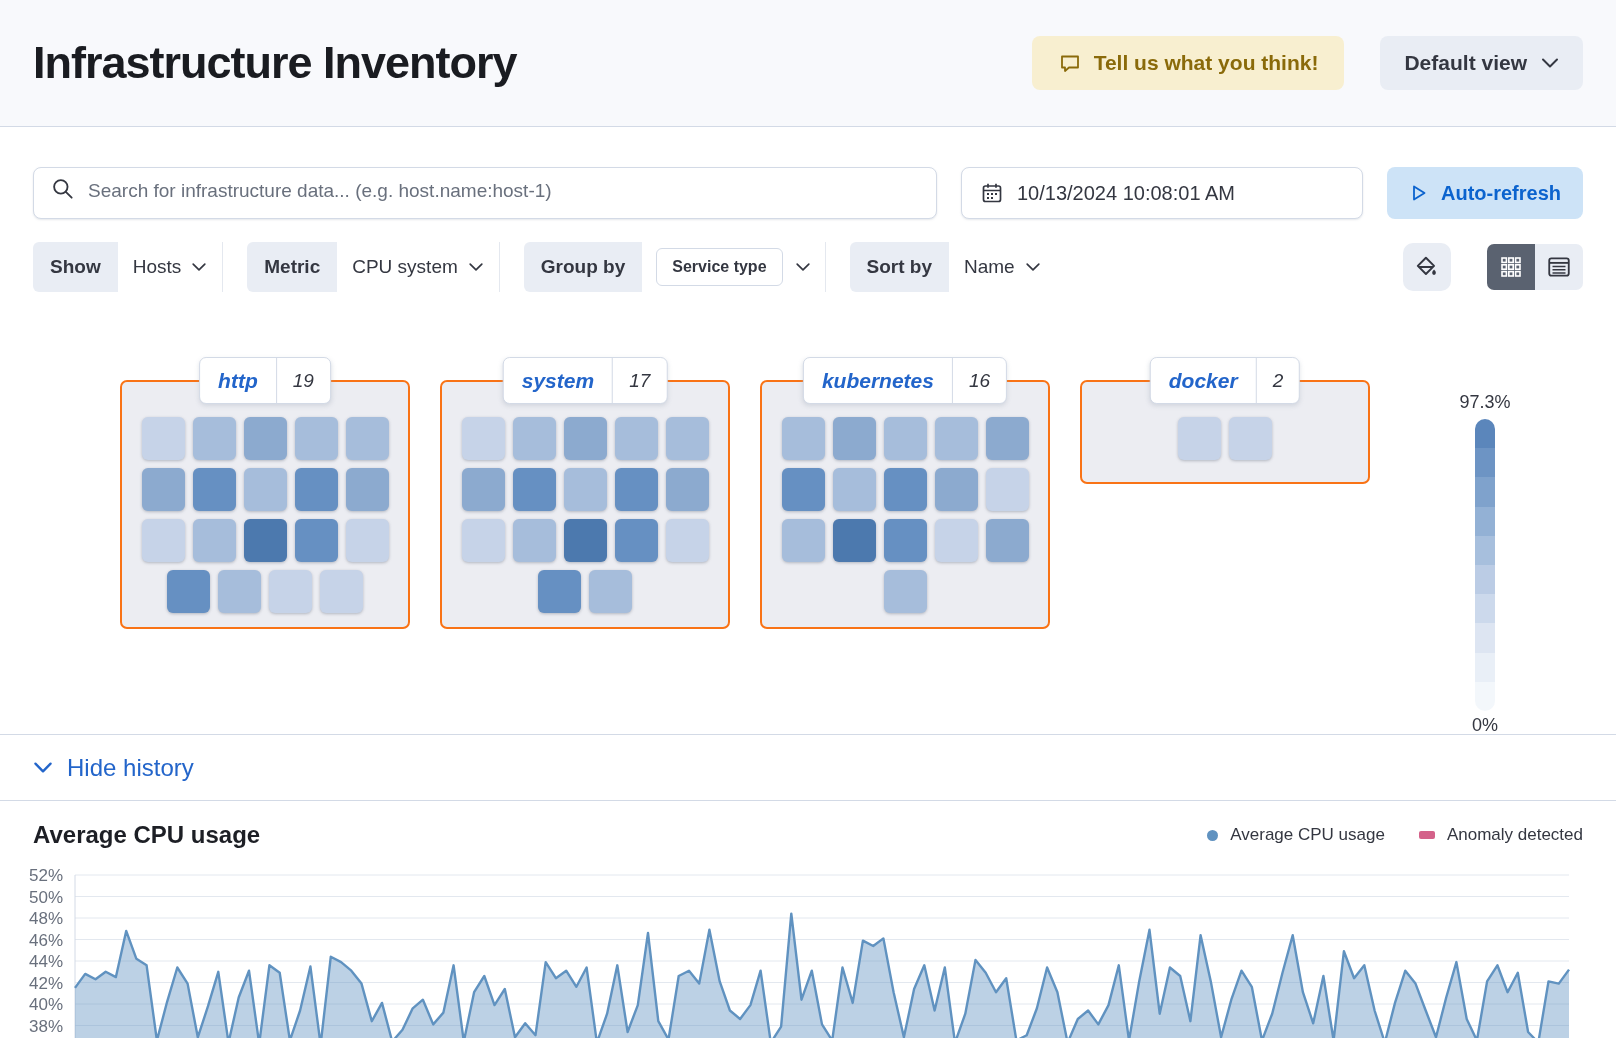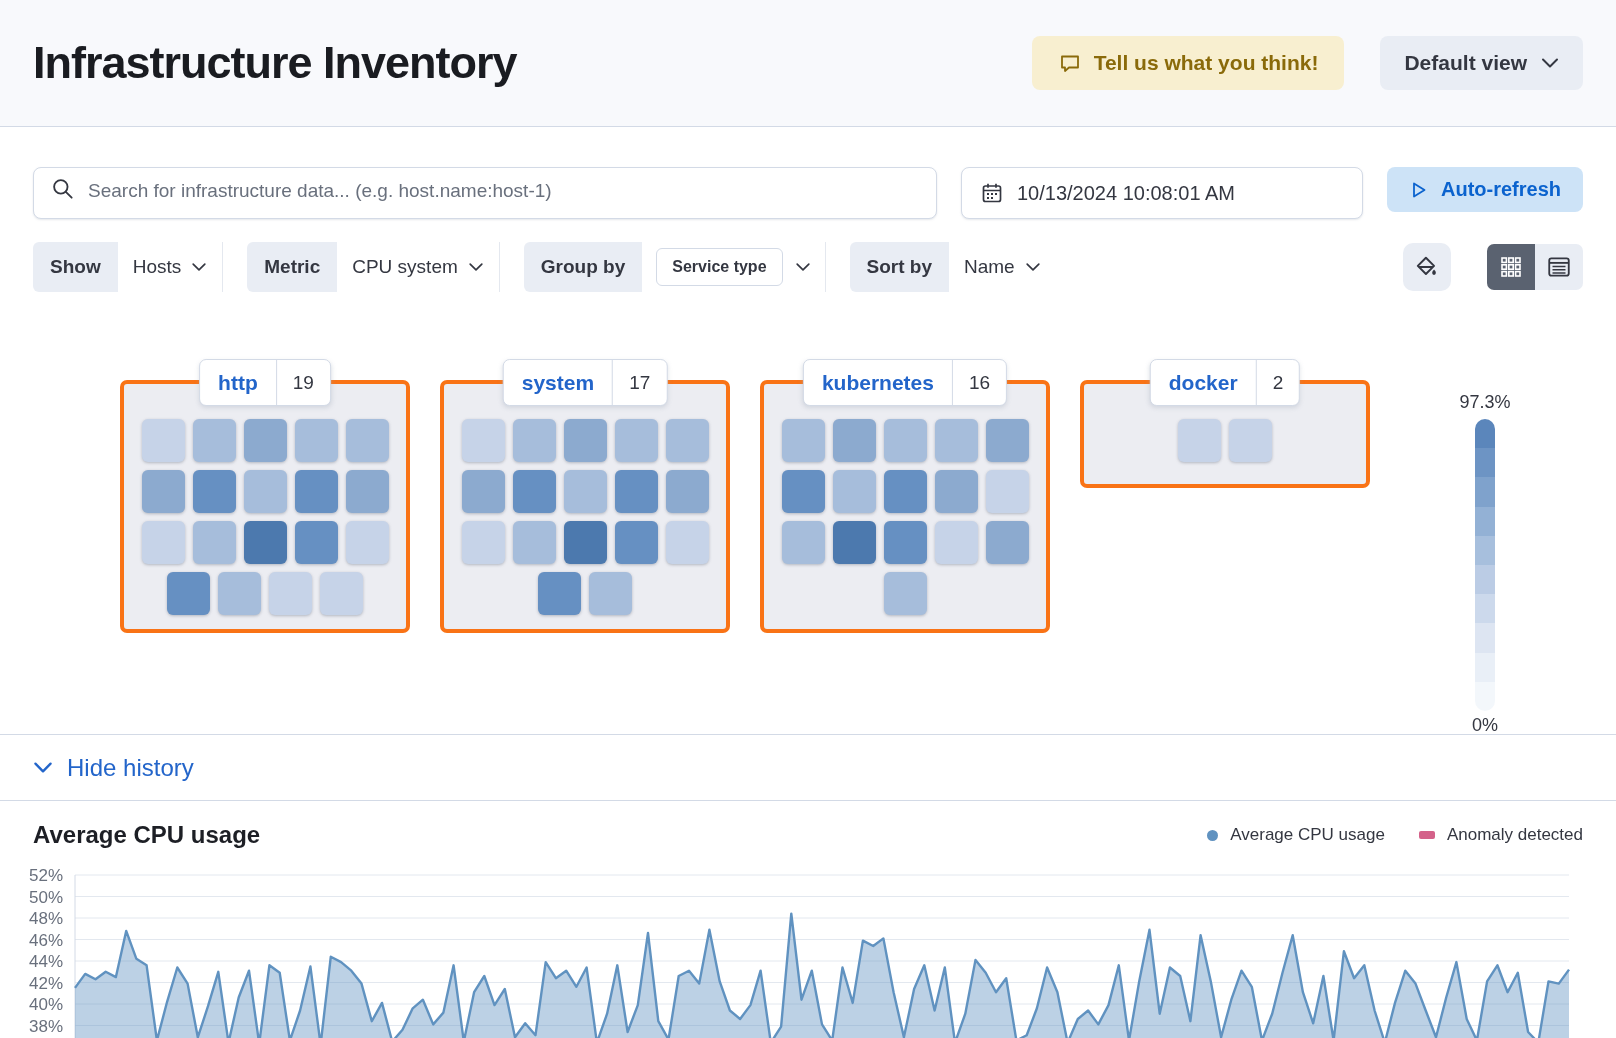--- a/index.html
+++ b/index.html
@@ -21,21 +21,21 @@
   .toolbar { display:flex; gap:24px; margin:40px 33px 0 33px; }
   .search-box { flex:1; height:52px; background:#fff; border:1px solid #d3dae6;
     border-radius:8px; display:flex; align-items:flex-end; padding:16px 16px;
     box-shadow:0 1px 2px rgba(152,162,179,.25); }
   .search-box input { border:none; outline:none; flex:1; font-size:19px; color:#343741;
     background:transparent; font-family:"Liberation Sans", sans-serif; }
   .search-box input::placeholder { color:#69707d; }
   .date-picker { width:402px; height:52px; background:#fff; border:1px solid #d3dae6;
     border-radius:8px; display:flex; align-items:center; gap:13px; padding:0 18px;
     font-size:20px; color:#343741; box-shadow:0 1px 2px rgba(152,162,179,.25); cursor:pointer; }
-  .auto-refresh-btn { width:196px; height:45px; background:#cde3f7; color:#0b63ce;
+  .auto-refresh-btn { width:196px; height:52px; background:#cde3f7; color:#0b63ce;
     font-size:20px; font-weight:700; border:none; border-radius:8px; display:flex;
     align-items:center; justify-content:center; gap:12px; cursor:pointer; }
 
   
   .filters { display:flex; align-items:center; margin:23px 33px 0 33px; height:50px; }
   .fgroup { display:flex; align-items:center; }
   .fgroup .flabel { background:#e9edf4; height:50px; display:flex; align-items:center;
     padding:0 17px; font-size:19px; font-weight:700; color:#343741; border-radius:6px 0 0 6px; }
   .fgroup .fvalue { display:flex; align-items:center; gap:10px; padding:0 15px;
     font-size:19px; color:#343741; cursor:pointer; height:50px; }
@@ -49,22 +49,22 @@
     display:flex; align-items:center; justify-content:center; cursor:pointer; }
   .view-toggle { display:flex; margin-left:36px; border-radius:7px; overflow:hidden; }
   .vt-seg { width:48px; height:46px; display:flex; align-items:center; justify-content:center;
     cursor:pointer; }
   .vt-grid { background:#5a6270; }
   .vt-list { background:#e9edf4; }
 
   
   .waffle-section { position:relative; height:353px; }
   .groups-row { display:flex; gap:30px; align-items:flex-start; padding-left:120px; margin-top:88px; }
-  .group { position:relative; width:290px; background:#ecedf2; border:4px solid #f97316;
-    border-radius:7px; padding-top:35px; padding-bottom:14px; }
+  .group { position:relative; width:290px; background:#ecedf2; border:2px solid #f97316;
+    border-radius:7px; padding-top:35px; padding-bottom:14px;font-style:italic; }
   .group.small { padding-bottom:22px; }
   .group-badge { position:absolute; top:-25px; left:50%; transform:translateX(-50%);
     background:#fff; border:1px solid #d3dae6; border-radius:7px; height:47px;
     display:flex; align-items:stretch; box-shadow:0 2px 4px rgba(152,162,179,.3);
     white-space:nowrap; z-index:2; }
   .group-badge .gname { display:flex; align-items:center; padding:0 18px; color:#2365ca;
     font-size:21px; font-weight:700; cursor:pointer; }
   .group-badge .gdiv { width:1px; background:#d3dae6; }
   .group-badge .gcount { display:flex; align-items:center; padding:0 16px; font-size:19px; color:#343741; }
   .tile-row { display:flex; justify-content:center; gap:8px; margin-bottom:8px; }

